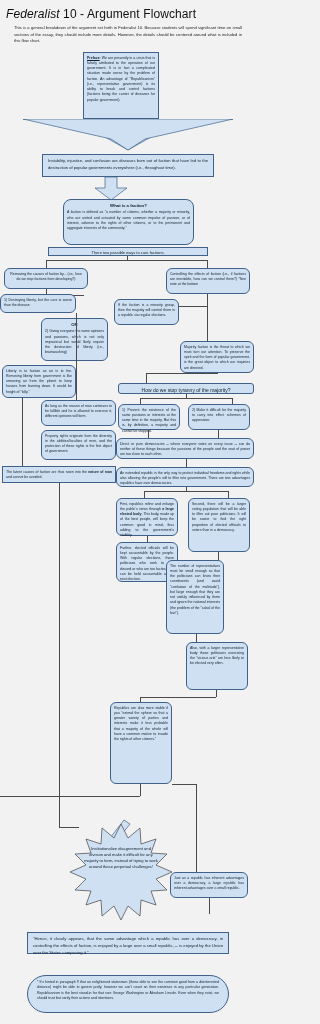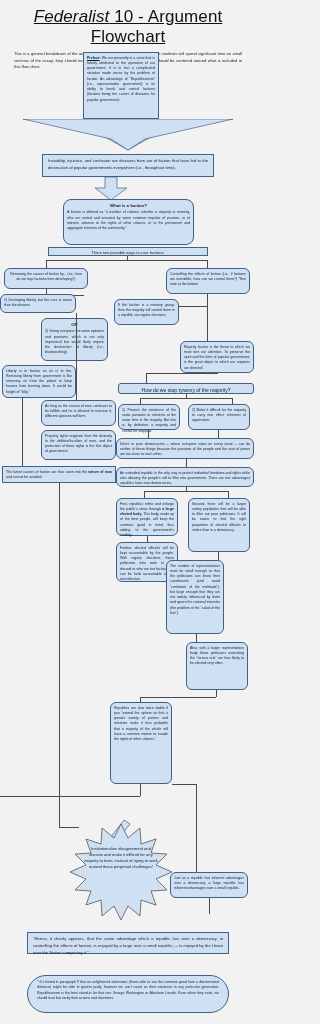--- a/index.html
+++ b/index.html
@@ -11,25 +11,23 @@
     position:relative;
   }
   .page{
     position:relative;
     width:256px;
     min-height:1024px;
     overflow:hidden;
   }
   
   .title{
-    text-align:center;
-    font-size:17px;
+    font-size:12px;
     padding:7px 6px 0 6px;
     letter-spacing:.1px;
-    text-decoration:underline;
   }
   .title .ital{font-style:italic;}
   .intro{
     font-size:4.1px;
     line-height:1.62;
     text-align:justify;
     margin:4px 14px 0 14px;
     color:#222;
   }
 

